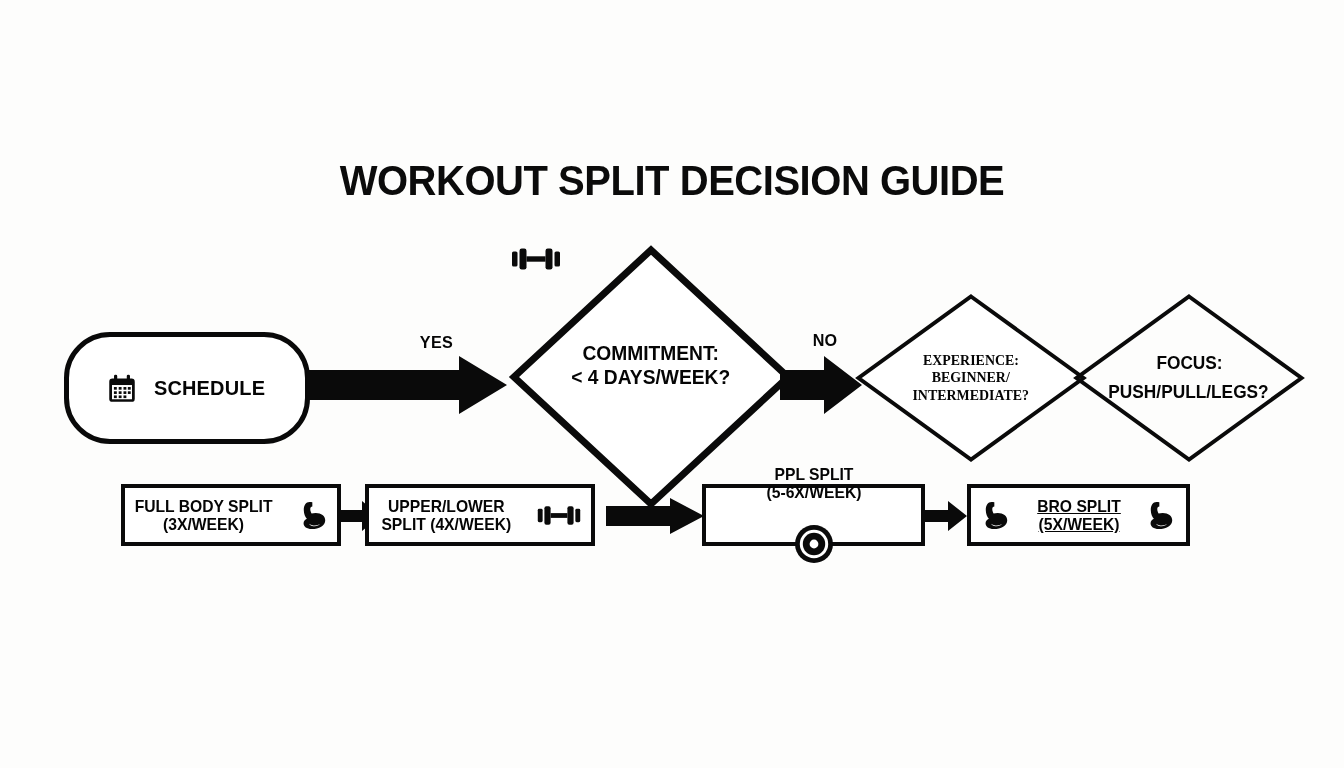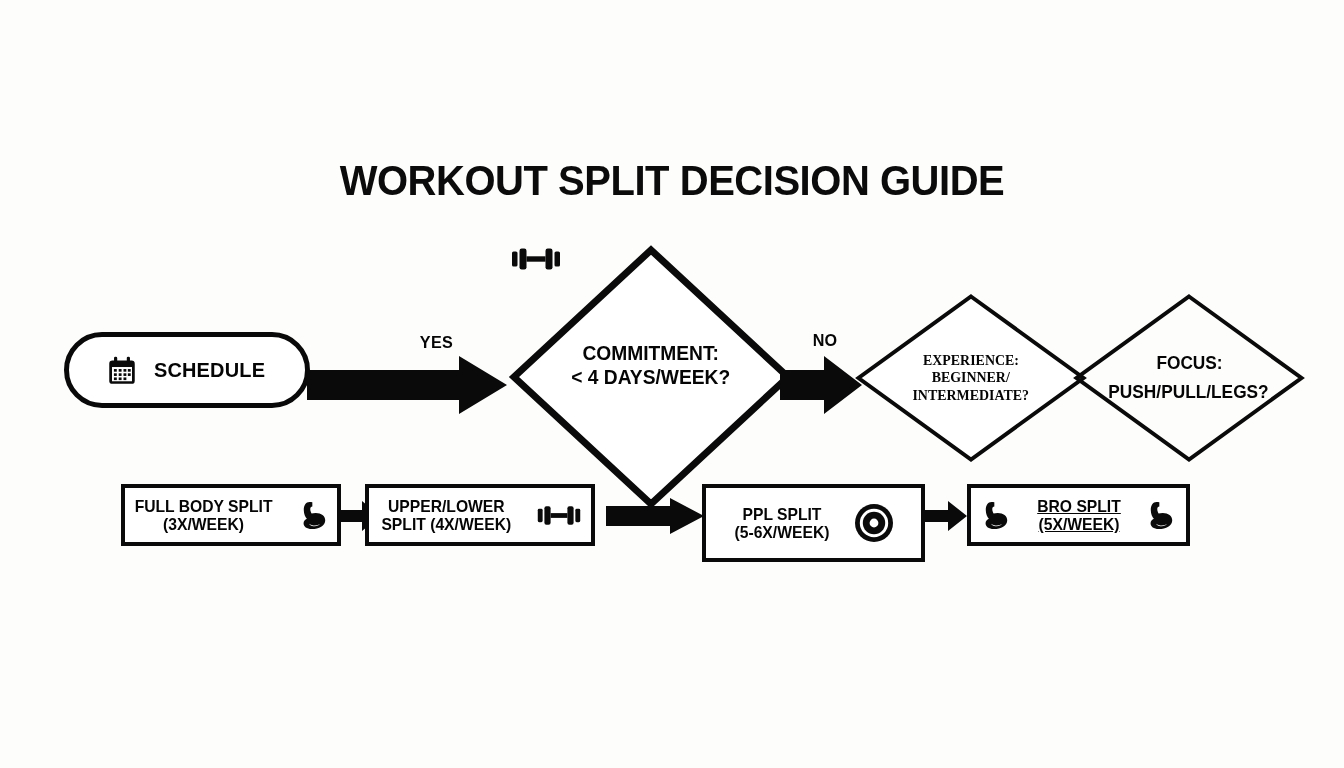--- a/index.html
+++ b/index.html
@@ -38,21 +38,21 @@
     color: #0b0b0b;
     transform: scaleX(0.93);
     white-space: nowrap;
   }
 
   
   #start-pill {
     left: 64px;
     top: 332px;
     width: 246px;
-    height: 76px;
+    height: 112px;
     border: 5px solid #090909;
     border-radius: 46px;
     background: #ffffff;
     box-sizing: border-box;
     display: flex;
     align-items: center;
     justify-content: center;
     gap: 12px;
   }
   #start-pill .pill-label {
@@ -109,21 +109,21 @@
     font-size: 16.5px;
     line-height: 1.12;
     text-align: center;
     transform: scaleX(0.95);
     white-space: nowrap;
   }
   .outcome-box .box-label .ln { display: block; }
 
   #box-fullbody { left: 121px; top: 484px; width: 220px; height: 62px; }
   #box-upperlower { left: 365px; top: 484px; width: 230px; height: 62px; }
-  #box-ppl       { left: 702px; top: 484px; width: 223px; height: 78px; }
+  #box-ppl       { left: 702px; top: 484px; width: 223px; height: 62px; flex-direction: column; }
   #box-bro       { left: 967px; top: 484px; width: 223px; height: 62px; text-decoration: underline; }
 
   
   .arrow { position: absolute; }
   .arrow svg { display: block; overflow: visible; }
 
   #arrow-yes  { left: 307px; top: 356px; }
   #arrow-no   { left: 780px; top: 356px; }
   #arrow-mid  { left: 606px; top: 498px; }
   #arrow-b1b2 { left: 338px; top: 500px; }

